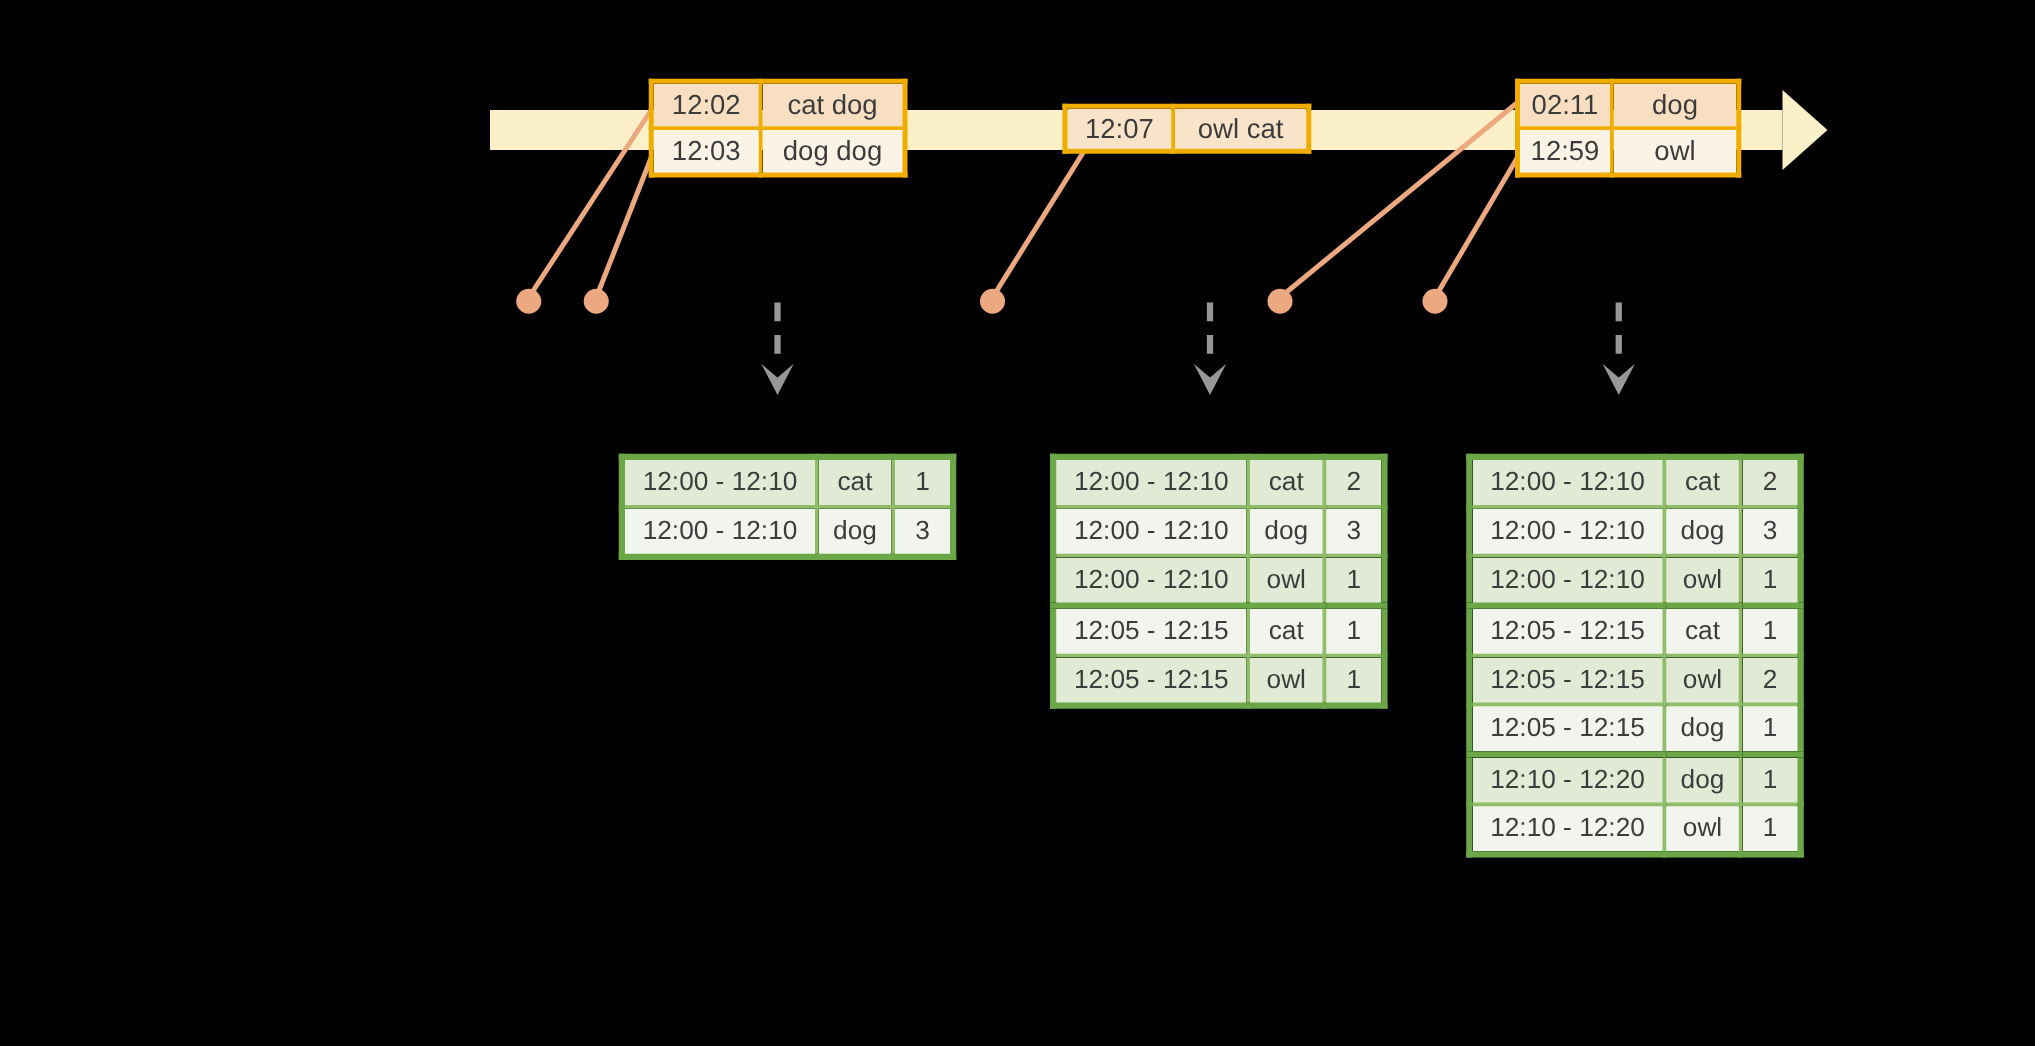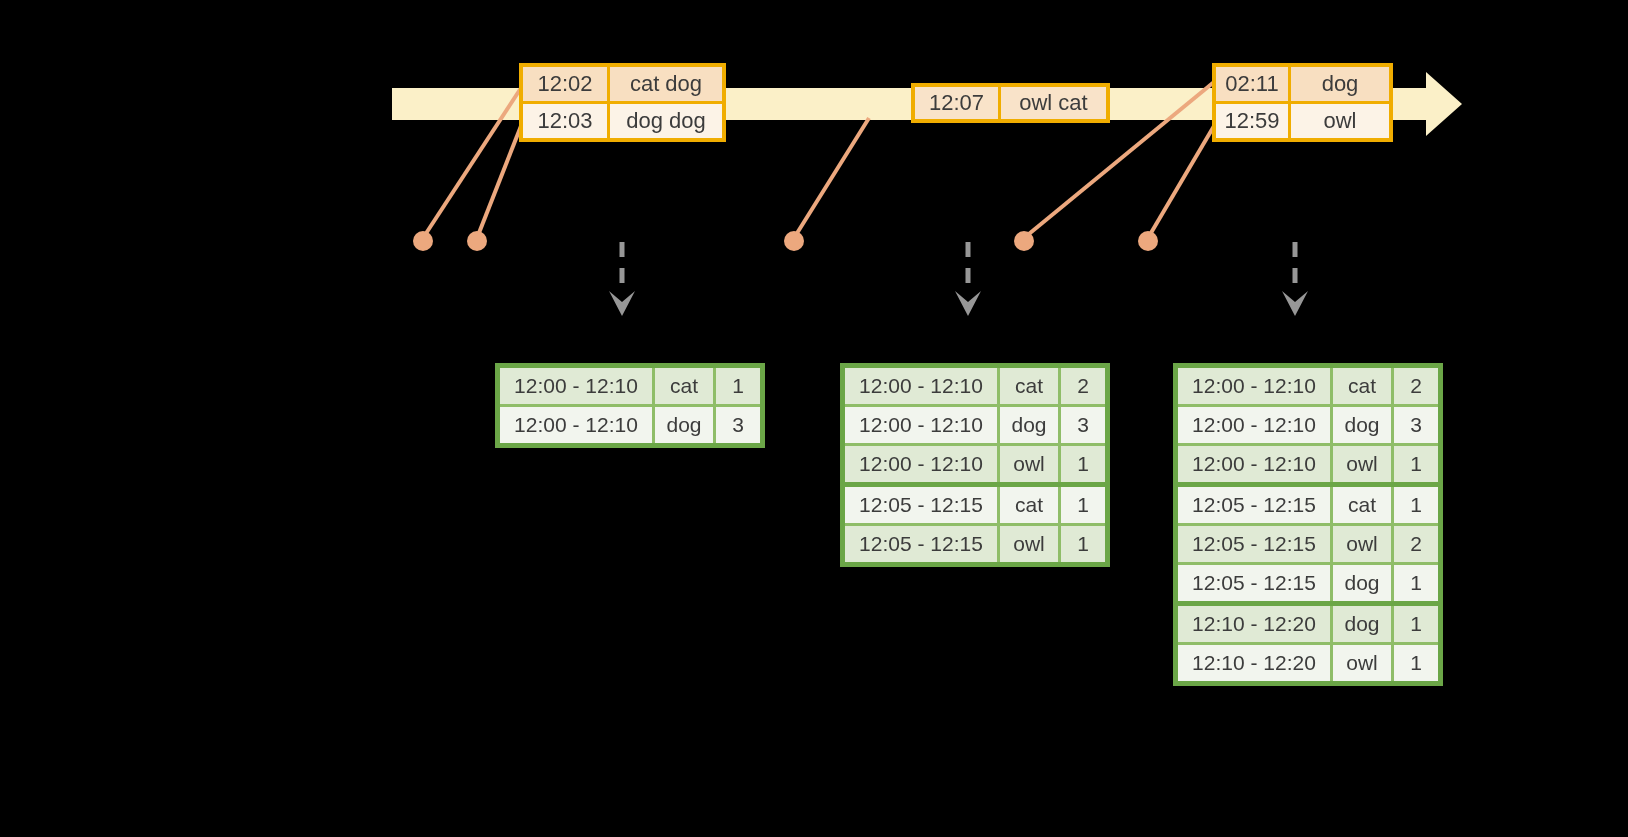--- a/index.html
+++ b/index.html
@@ -76,21 +76,21 @@
       <td class="in-time">12:02</td>
       <td class="in-words">cat dog</td>
     </tr>
     <tr class="rowA1">
       <td class="in-time">12:03</td>
       <td class="in-words">dog dog</td>
     </tr>
   </tbody>
     </table>
 
-  <table class="input inputB" style="left:911px;top:83px;">
+  <table class="input inputB" style="left:850px;top:83px;">
     <tbody>
         <tr class="rowB0">
       <td class="in-time" style="width:83px;">12:07</td>
       <td class="in-words" style="width:105px;">owl cat</td>
     </tr>
   </tbody>
     </table>
 
   <table class="input" style="left:1212px;top:63px;">
     <tbody>

